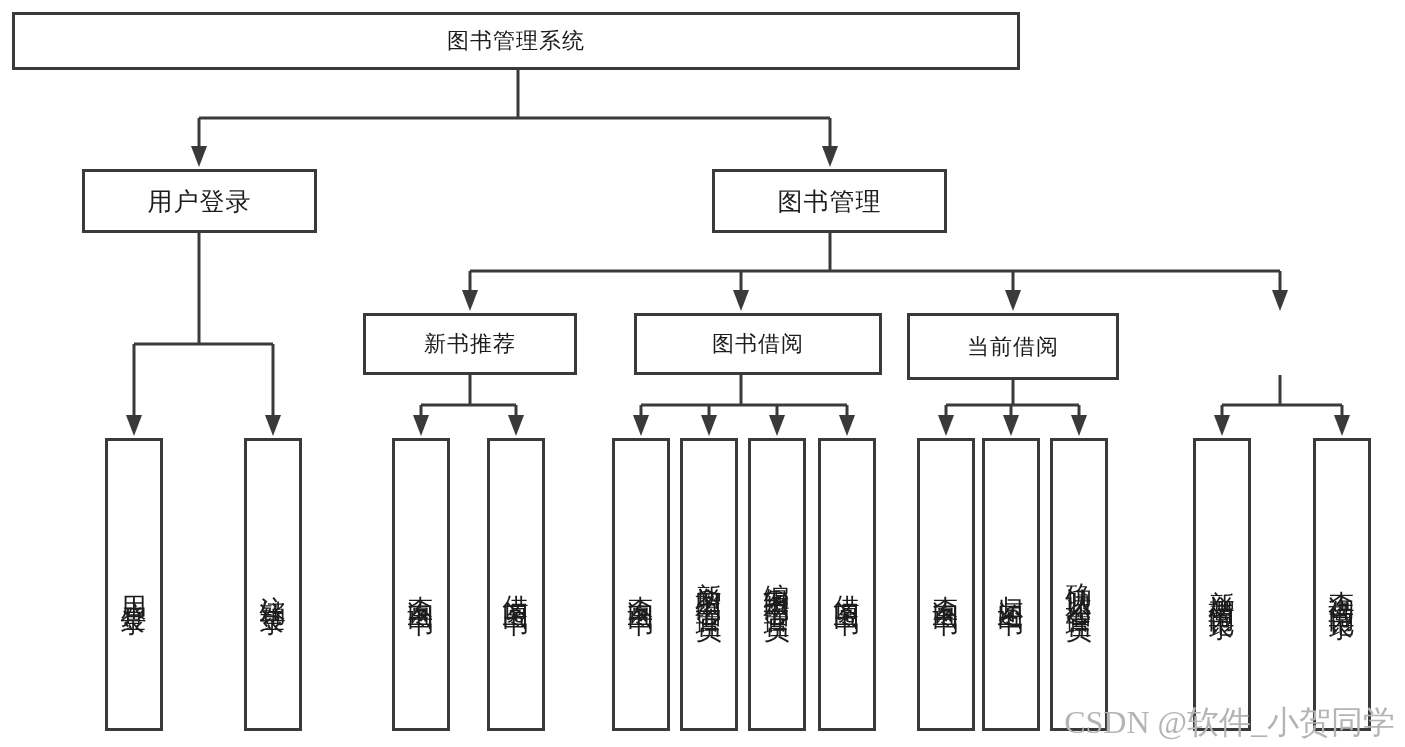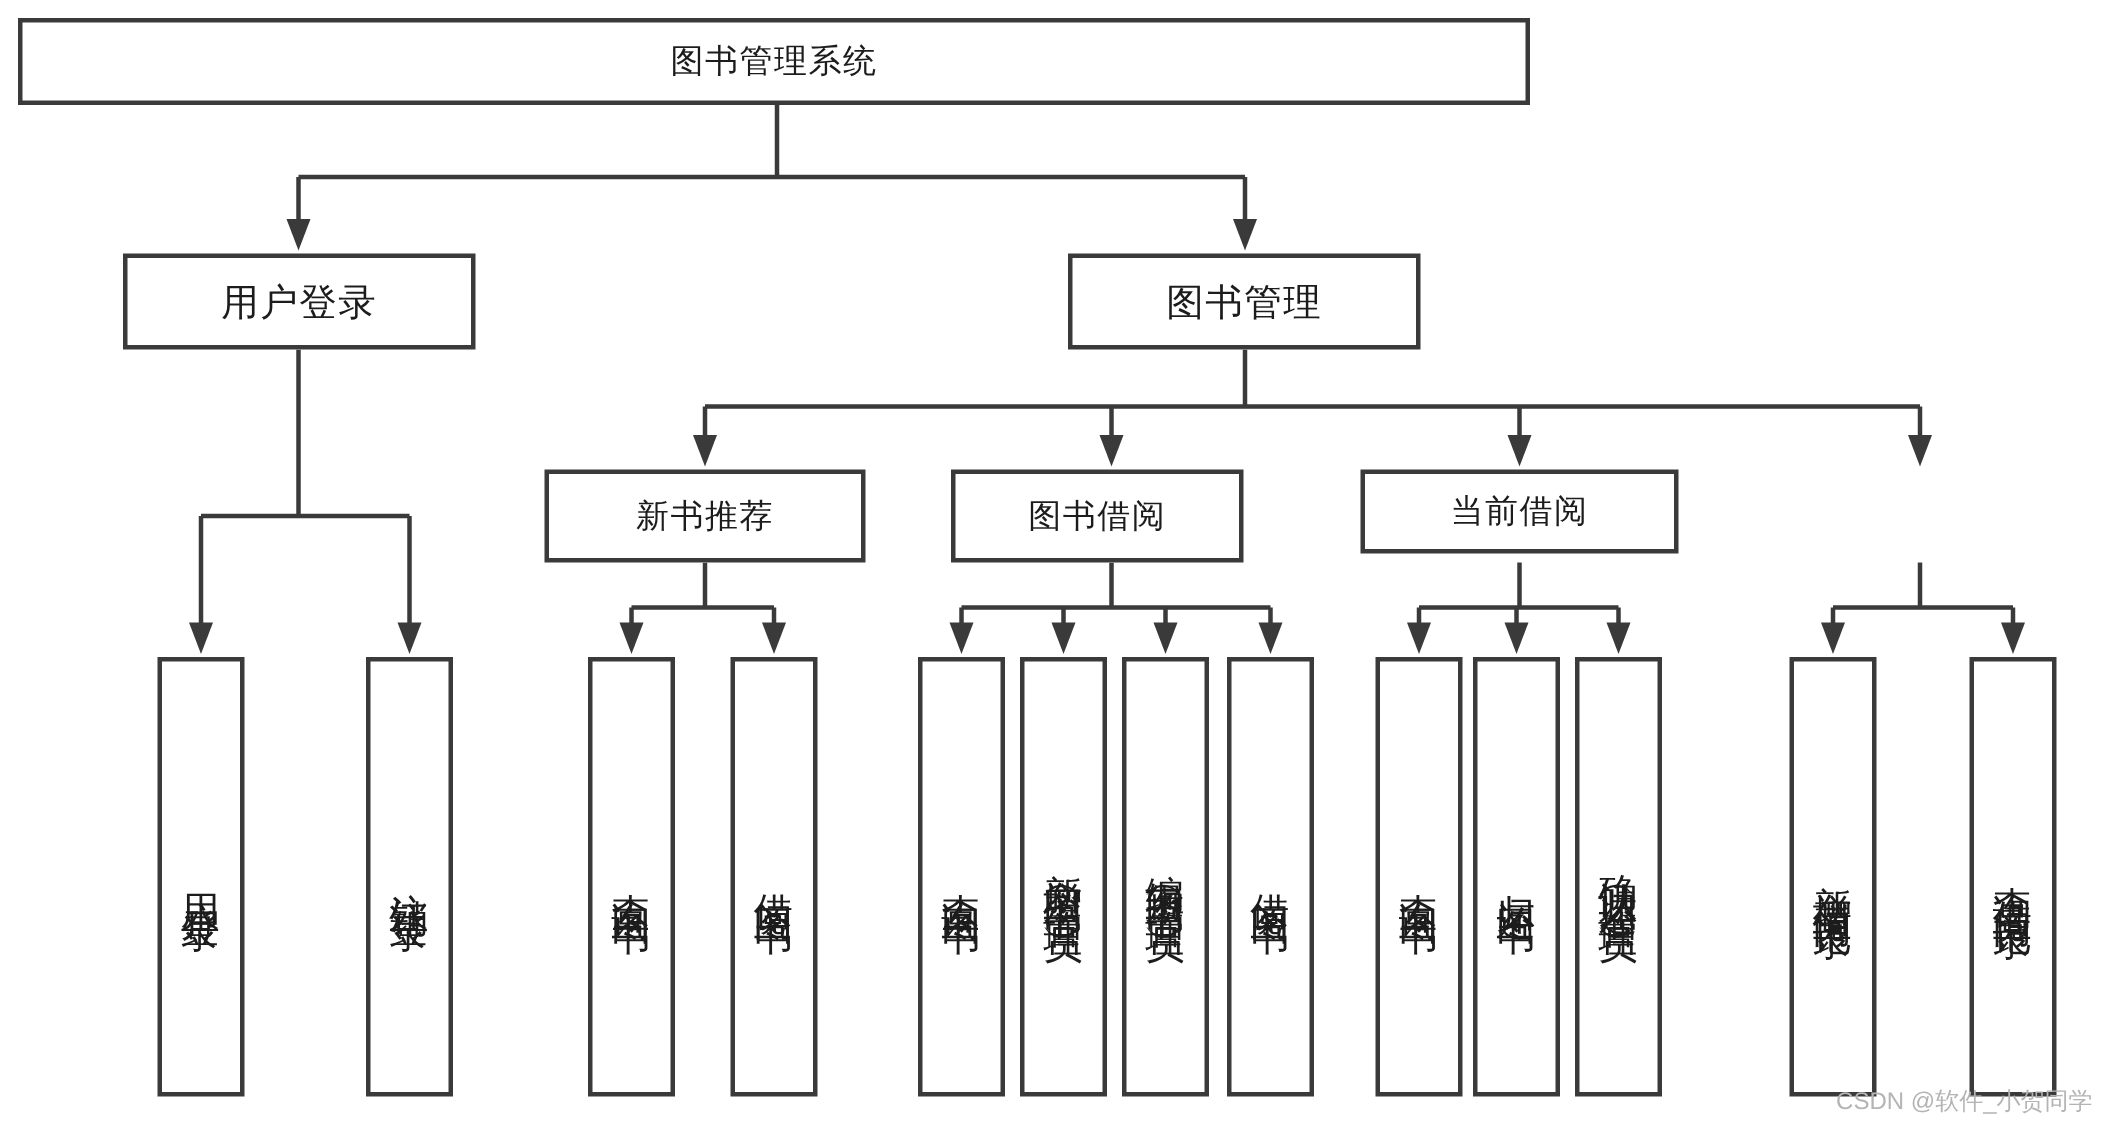--- a/index.html
+++ b/index.html
@@ -25,24 +25,25 @@
   .box-leaf span{
     writing-mode:vertical-rl;
     font-size:26px;
     letter-spacing:5px;
     line-height:1;
     color:#1c1c1c;
   }
   .watermark{
     position:absolute;
     right:10px;bottom:2px;
-    font-size:16px;
+    font-size:32px;
     color:#b4b4b4;
     white-space:nowrap;
     z-index:5;
+    font-family:Liberation Serif, serif;
   }
 </style>
 </head>
 <body>
 
 <div class="canvas">
 
   <svg class="connectors" viewBox="0 0 1405 747" xmlns="http://www.w3.org/2000/svg" fill="none" stroke="#3a3a3a" stroke-width="3">
 
     <g>
@@ -126,24 +127,24 @@
   <div class="box box-l2" style="left:82px;top:169px;width:235px;height:64px">
     <span>用户登录</span>
   </div>
   <div class="box box-l3" style="left:363px;top:313px;width:214px;height:62px">
     <span>新书推荐</span>
   </div>
 
   <div class="box box-l2" style="left:712px;top:169px;width:235px;height:64px">
     <span>图书管理</span>
   </div>
-  <div class="box box-l3" style="left:634px;top:313px;width:195px;height:62px">
+  <div class="box box-l3" style="left:634px;top:313px;width:248px;height:62px">
     <span>图书借阅</span>
   </div>
-  <div class="box box-l3" style="left:907px;top:313px;width:212px;height:56px">
+  <div class="box box-l3" style="left:907px;top:313px;width:212px;height:67px">
     <span>当前借阅</span>
   </div>
 
   <div class="box box-leaf" style="left:105px;top:438px;width:58px;height:293px">
     <span>用户登录</span>
   </div>
   <div class="box box-leaf" style="left:244px;top:438px;width:58px;height:293px">
     <span>注销登录</span>
   </div>
 

